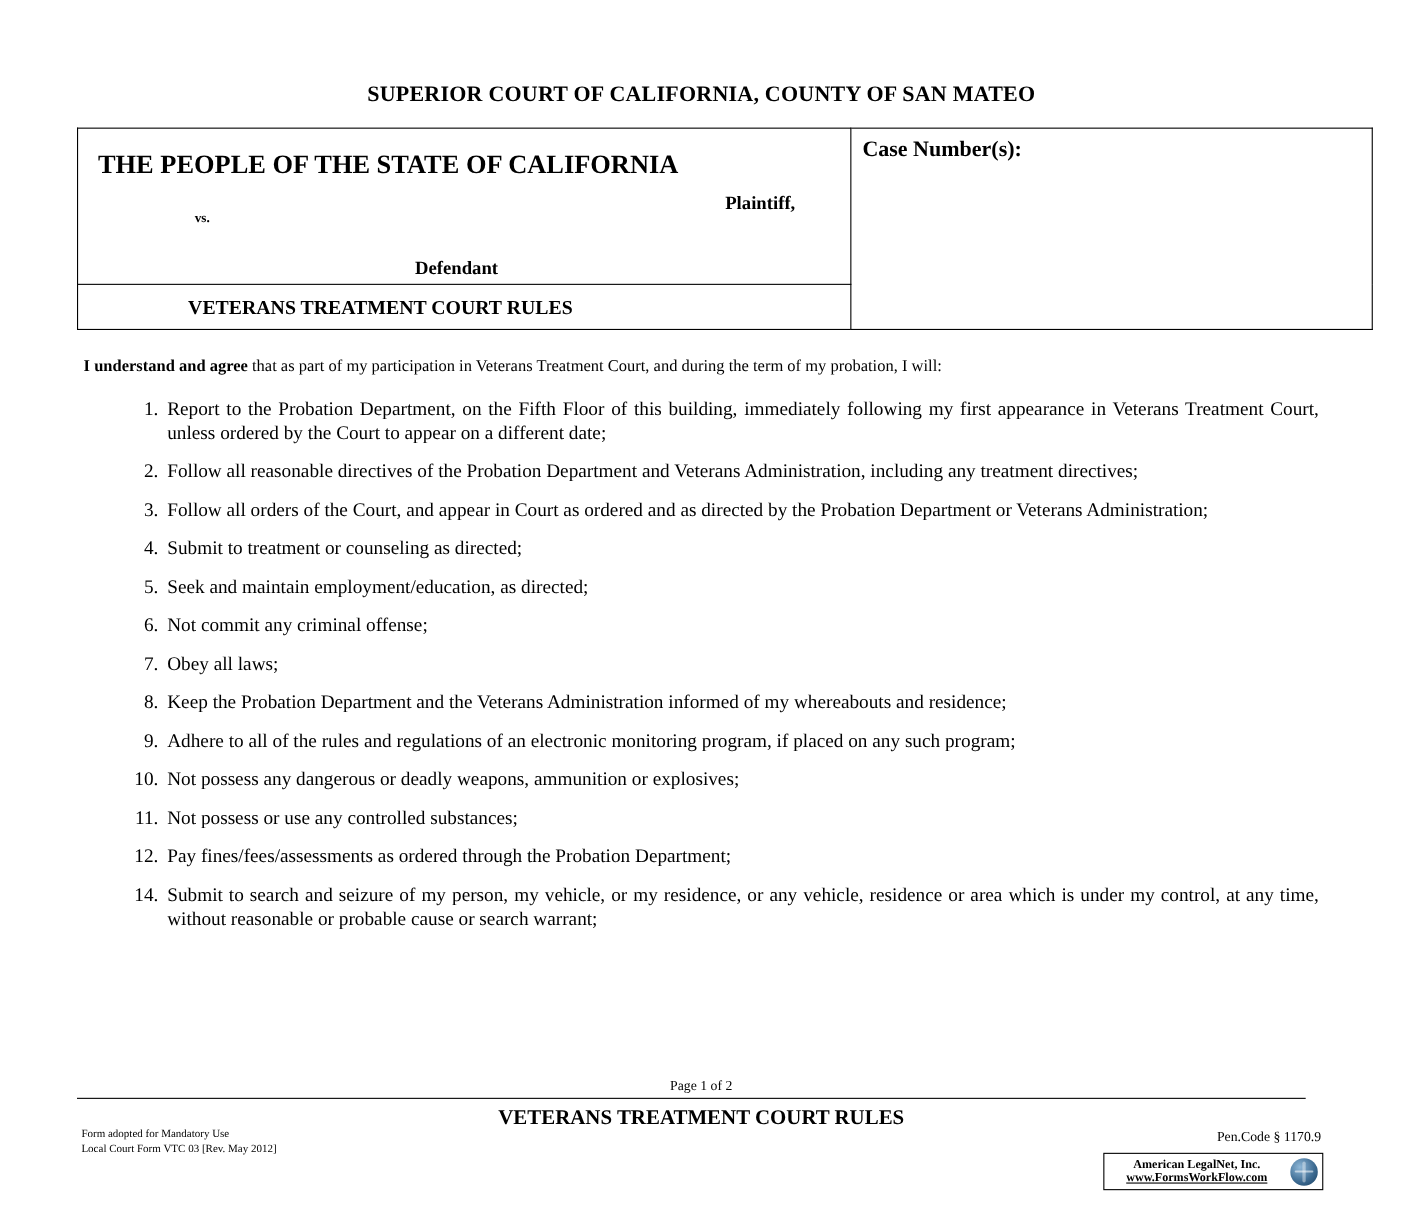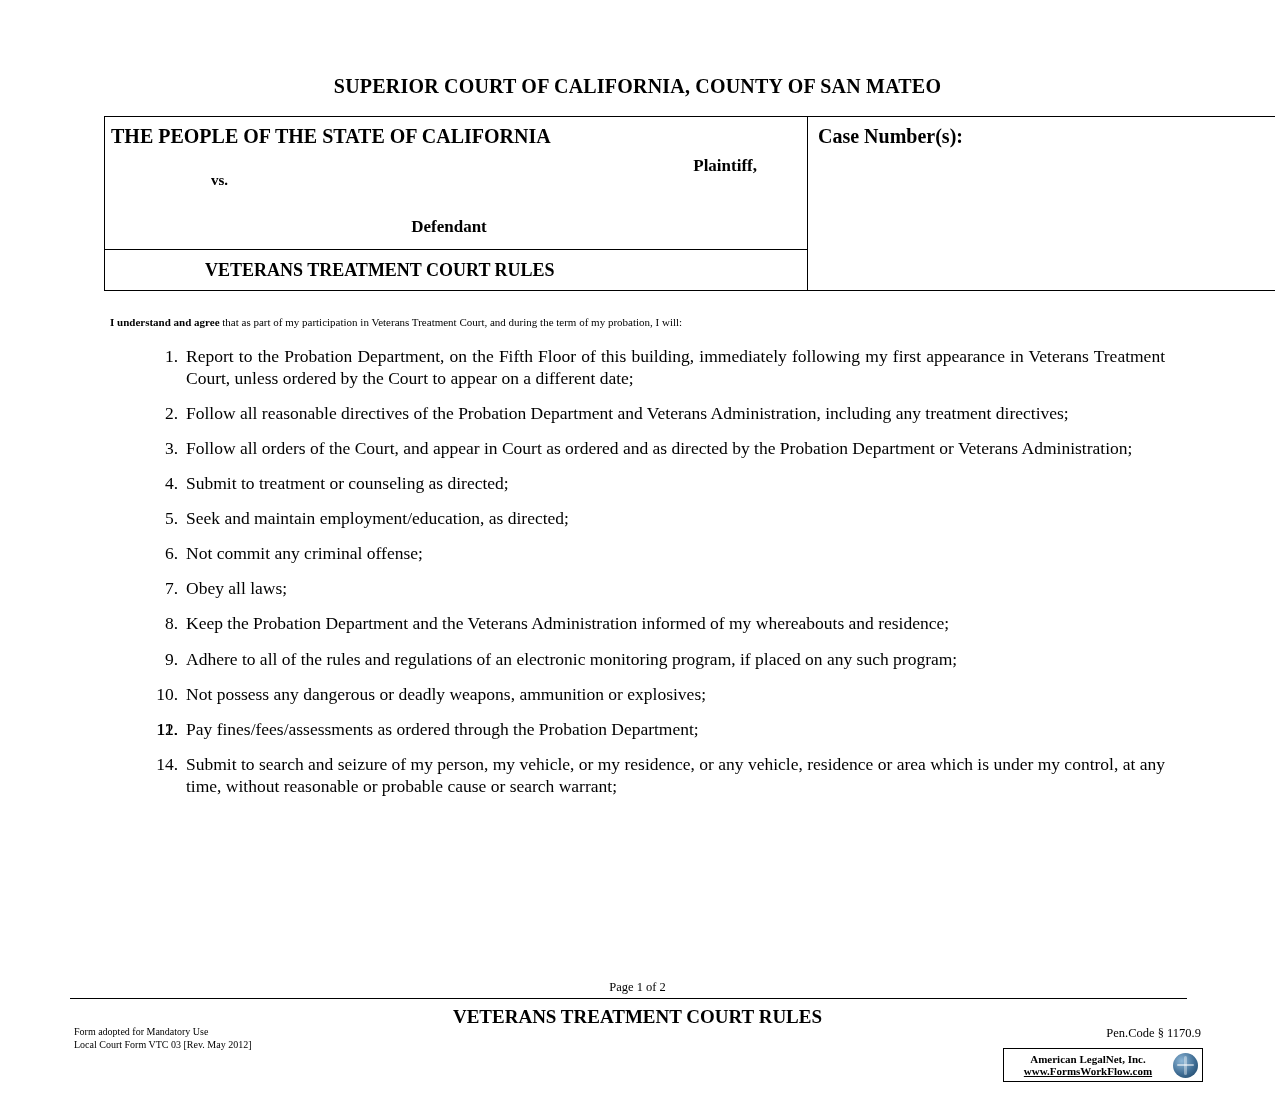--- a/index.html
+++ b/index.html
@@ -13,21 +13,21 @@
     font-family: "Liberation Serif", serif;
     color: #000000;
     position: relative;
     overflow: hidden;
   }
   .page {
     position: relative;
     width: 1275px;
     height: 1029px;
     box-sizing: border-box;
-    padding: 0 104px;
+    padding: 0 70px;
   }
   .court-title {
     text-align: center;
     font-weight: bold;
     font-size: 20px;
     letter-spacing: 0.2px;
     padding-top: 75px;
     margin-bottom: 18px;
   }
   
@@ -49,34 +49,34 @@
     position: relative;
     padding: 8px 12px 4px 6px !important;
   }
   .cap-right {
     width: 453px;
     position: relative;
     padding: 8px 10px !important;
   }
   .people-line {
     font-weight: bold;
-    font-size: 20px;
+    font-size: 24px;
     line-height: 1.1;
-    margin: 0;
+    margin: 12px;
   }
   .plaintiff-line {
     font-weight: bold;
     font-size: 17px;
     text-align: right;
     padding-right: 38px;
     margin-top: 9px;
   }
   .vs-line {
     font-weight: bold;
-    font-size: 15px;
+    font-size: 12px;
     margin-top: -4px;
     padding-left: 100px;
   }
   .defendant-line {
     font-weight: bold;
     font-size: 17px;
     text-align: center;
     padding-right: 8px;
     margin-top: 28px;
   }
@@ -88,21 +88,21 @@
     height: 40px;
   }
   .form-name {
     font-weight: bold;
     font-size: 18px;
     padding-left: 100px;
     line-height: 40px;
   }
   
   .intro {
-    font-size: 11px;
+    font-size: 15px;
     line-height: 1.28;
     text-align: justify;
     margin: 24px 6px 0 6px;
     text-indent: 0;
   }
   .intro b {
     font-weight: bold;
   }
   ol.rules {
     list-style: none;
@@ -261,21 +261,21 @@
     <li><span class="num">1.</span><span>Report to the Probation Department, on the Fifth Floor of this building, immediately following my first appearance in Veterans Treatment Court, unless ordered by the Court to appear on a different date;</span></li>
     <li><span class="num">2.</span><span>Follow all reasonable directives of the Probation Department and Veterans Administration, including any treatment directives;</span></li>
     <li><span class="num">3.</span><span>Follow all orders of the Court, and appear in Court as ordered and as directed by the Probation Department or Veterans Administration;</span></li>
     <li><span class="num">4.</span><span>Submit to treatment or counseling as directed;</span></li>
     <li><span class="num">5.</span><span>Seek and maintain employment/education, as directed;</span></li>
     <li><span class="num">6.</span><span>Not commit any criminal offense;</span></li>
     <li><span class="num">7.</span><span>Obey all laws;</span></li>
     <li><span class="num">8.</span><span>Keep the Probation Department and the Veterans Administration informed of my whereabouts and residence;</span></li>
     <li><span class="num">9.</span><span>Adhere to all of the rules and regulations of an electronic monitoring program, if placed on any such program;</span></li>
     <li><span class="num">10.</span><span>Not possess any dangerous or deadly weapons, ammunition or explosives;</span></li>
-    <li><span class="num">11.</span></li>
+    <li><span class="num">11.</span><span>Not possess or use any controlled substances;</span></li>
     <li><span class="num">12.</span><span>Pay fines/fees/assessments as ordered through the Probation Department;</span></li>
     <li><span class="num">14.</span><span>Submit to search and seizure of my person, my vehicle, or my residence, or any vehicle,  residence or area which is under my control, at any time, without reasonable or probable cause or search warrant;</span></li>
   </ol>
 
   <div class="page-of">Page 1 of 2</div>
   <div class="footer-rule"></div>
   <div class="footer-title">VETERANS TREATMENT COURT RULES</div>
   <div class="footer-left">
     <div>Form adopted for Mandatory Use</div>
     <div>Local Court Form VTC 03 [Rev. May 2012]</div>

